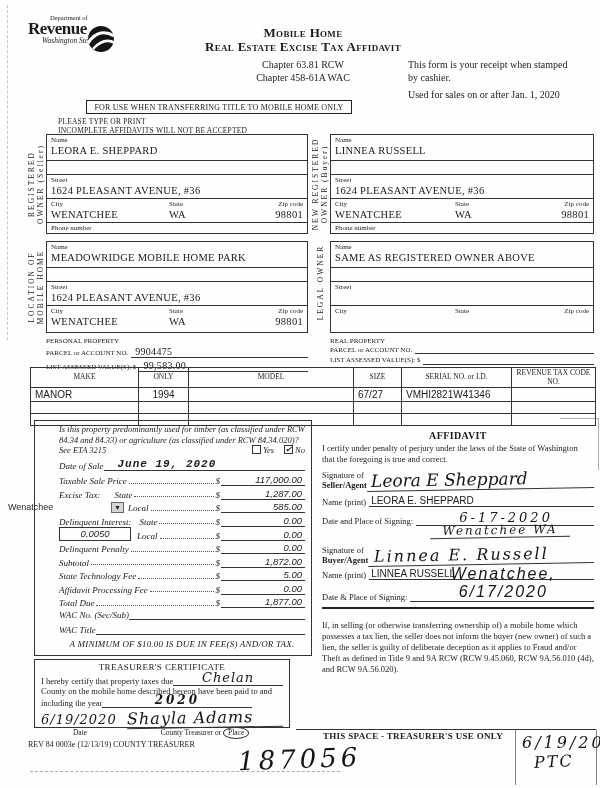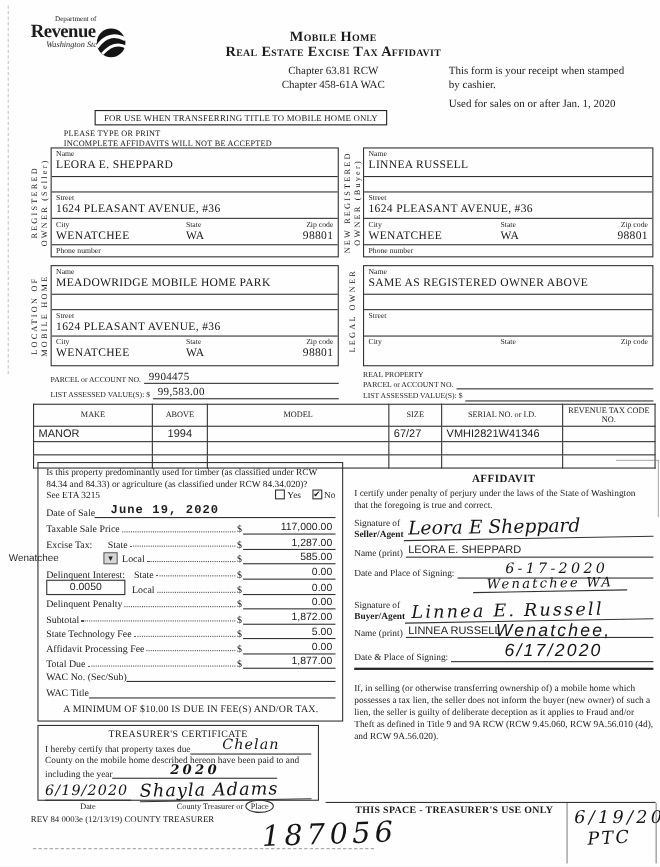--- a/index.html
+++ b/index.html
@@ -50,21 +50,21 @@
   .pline .fill { flex:1; border-bottom:1px solid #333; margin-left:3px; padding:0 2px 0 4px; }
   .pline .fval { font-size:10px; line-height:11px; }
 
   
   table.veh { border-collapse:collapse; table-layout:fixed; width:565px; }
   table.veh td, table.veh th { border:1px solid #333; font-weight:normal; }
   table.veh th { font-size:7.5px; line-height:8.5px; text-align:center; padding:1px; }
   table.veh td { font-size:10px; height:12px; padding:0 4px; font-family:"Liberation Sans",sans-serif; }
 
   
-  .tax-box { border:1.2px solid #333; padding:3px 6px 0 7px; }
+  .tax-box { border:1.2px solid #333; padding:3px 6px 0 24px;font-style:italic; }
   .q { font-size:8.5px; line-height:10.5px; }
   .cbrow { display:flex; font-size:8.5px; line-height:11px; }
   .cb { display:inline-block; width:9px; height:9px; border:1px solid #333; margin:0 2px 0 10px;
         font-size:8px; line-height:8px; text-align:center; vertical-align:-1px; }
   .mrow { display:flex; align-items:flex-end; height:13.4px; font-size:9px; }
   .mrow .dots { flex:1; border-bottom:1.5px dotted #555; margin:0 2px 2.5px 2px; }
   .mrow .amt { width:84px; border-bottom:1px solid #333; text-align:right;
                font-family:"Liberation Sans",sans-serif; font-size:9.5px; padding:0 3px 0 0; }
   .mrow .dollar { margin:0 1px 0 0; }
   .ratebox { display:inline-block; width:72px; border:1.5px solid #333; text-align:center;
@@ -244,20 +244,21 @@
         <div class="fval"></div>
       </div>
       <div class="c3">
         <div class="flabel">Zip code</div>
         <div class="fval"></div>
       </div>
     </div>
   </div>
 
   <div class="abs" style="left:46px;top:337px;width:262px;">
+    <div class="plabel">PERSONAL PROPERTY</div>
     <div class="pline">
       <span class="plabel">PARCEL or ACCOUNT NO.</span>
       <span class="fill fval">9904475</span>
     </div>
     <div class="pline" style="margin-top:2px;">
       <span class="plabel">LIST ASSESSED VALUE(S): $</span>
       <span class="fill fval">99,583.00</span>
     </div>
   </div>
   <div class="abs" style="left:330px;top:337px;width:264px;">
@@ -277,21 +278,21 @@
         <col style="width:108px">
         <col style="width:50px">
         <col style="width:165px">
         <col style="width:48px">
         <col style="width:110px">
         <col style="width:84px">
       </colgroup>
     <tbody>
         <tr>
       <th>MAKE</th>
-      <th>ABOVE</th>
+      <th>ONLY</th>
       <th>MODEL</th>
       <th>SIZE</th>
       <th>SERIAL NO. or I.D.</th>
       <th style="width:84px;">REVENUE TAX CODE NO.</th>
     </tr>
     <tr style="height:14px;">
       <td>MANOR</td>
       <td style="text-align:center;">1994</td>
       <td></td>
       <td>67/27</td>

